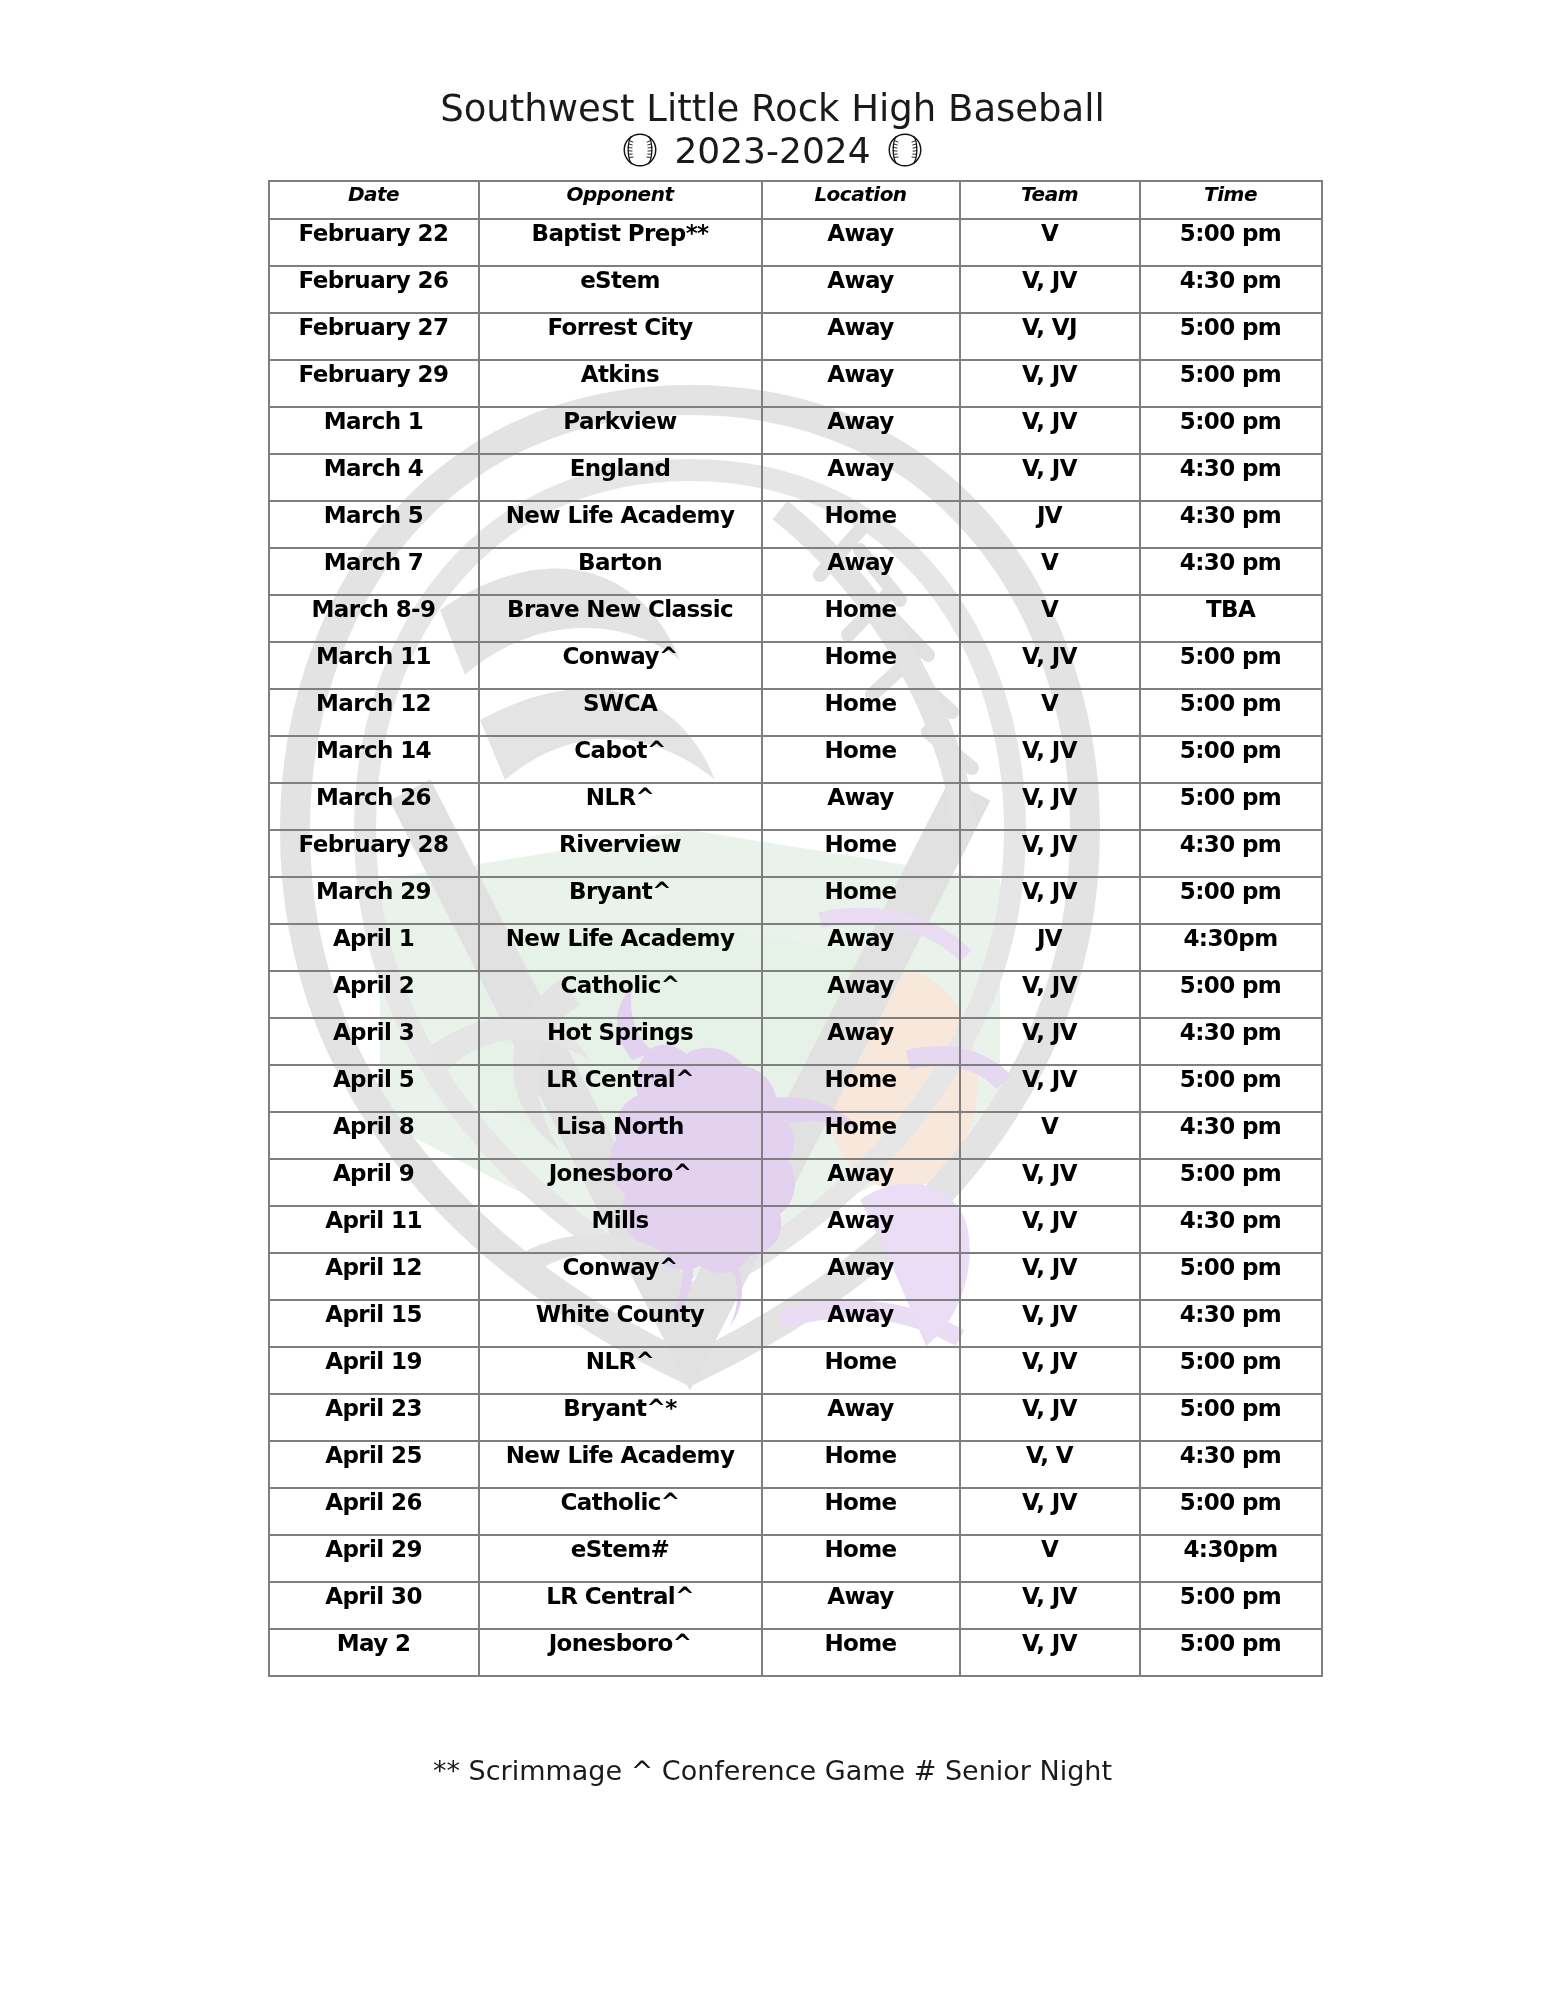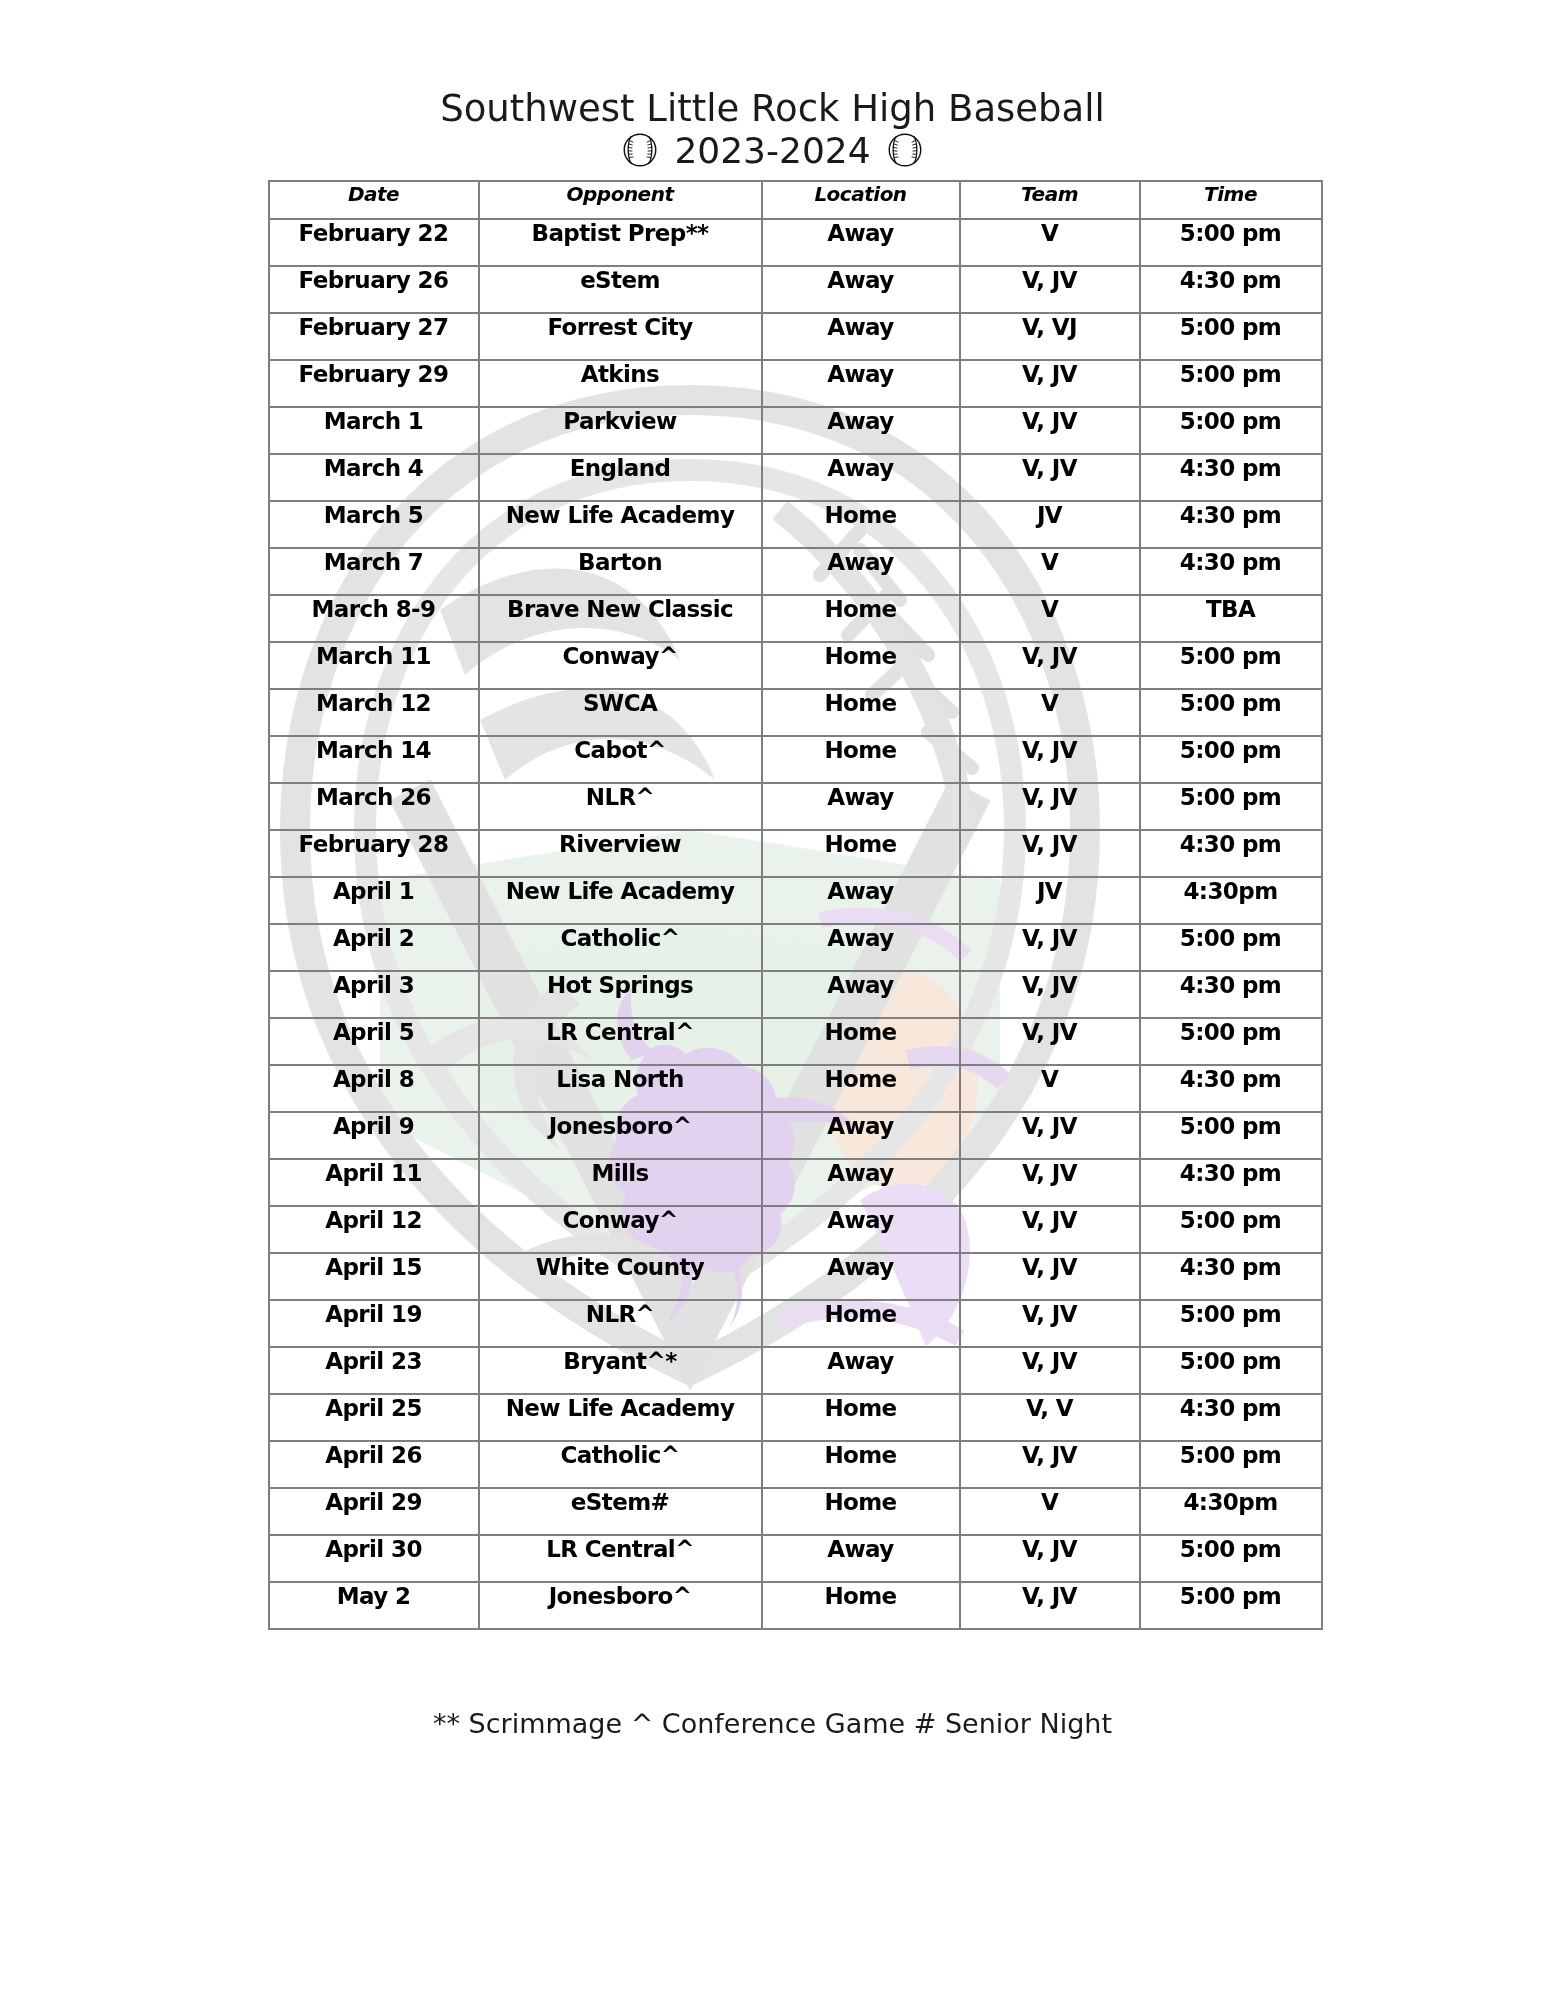--- a/index.html
+++ b/index.html
@@ -344,20 +344,27 @@
             <td>5:00 pm</td>
           </tr>
           <tr>
             <td>February 28</td>
             <td>Riverview</td>
             <td>Home</td>
             <td>V, JV</td>
             <td>4:30 pm</td>
           </tr>
           <tr>
+            <td>March 29</td>
+            <td>Bryant^</td>
+            <td>Home</td>
+            <td>V, JV</td>
+            <td>5:00 pm</td>
+          </tr>
+          <tr>
             <td>April 1</td>
             <td>New Life Academy</td>
             <td>Away</td>
             <td>JV</td>
             <td>4:30pm</td>
           </tr>
           <tr>
             <td>April 2</td>
             <td>Catholic^</td>
             <td>Away</td>

